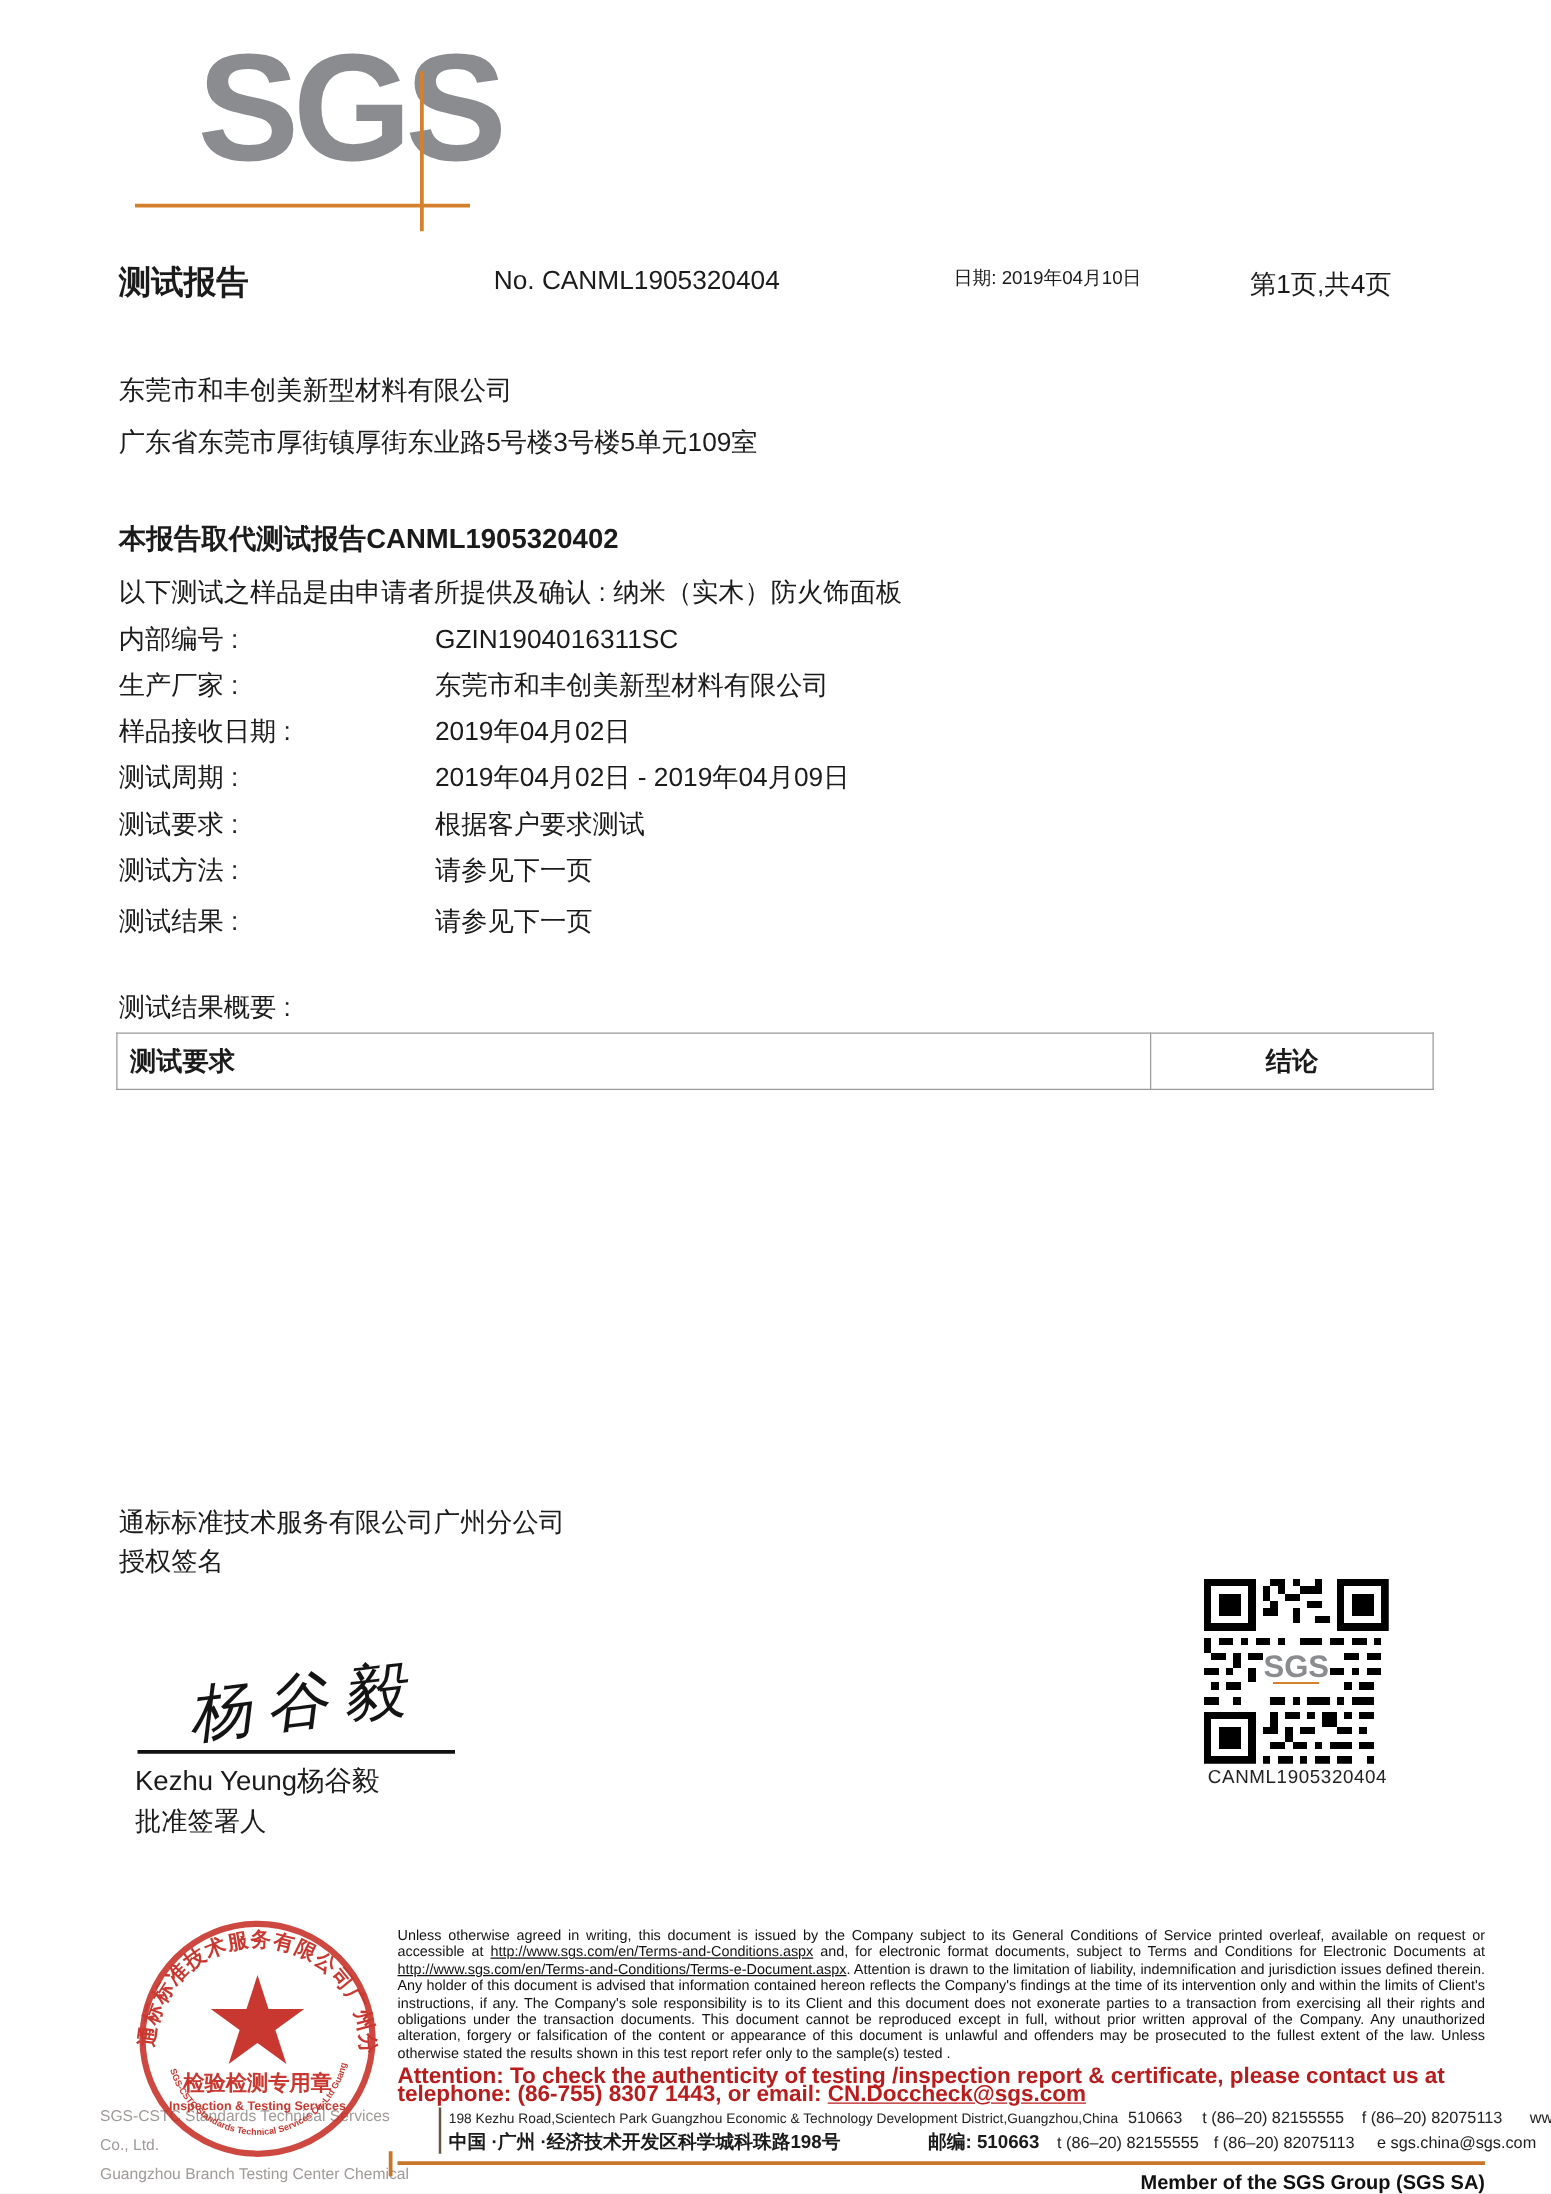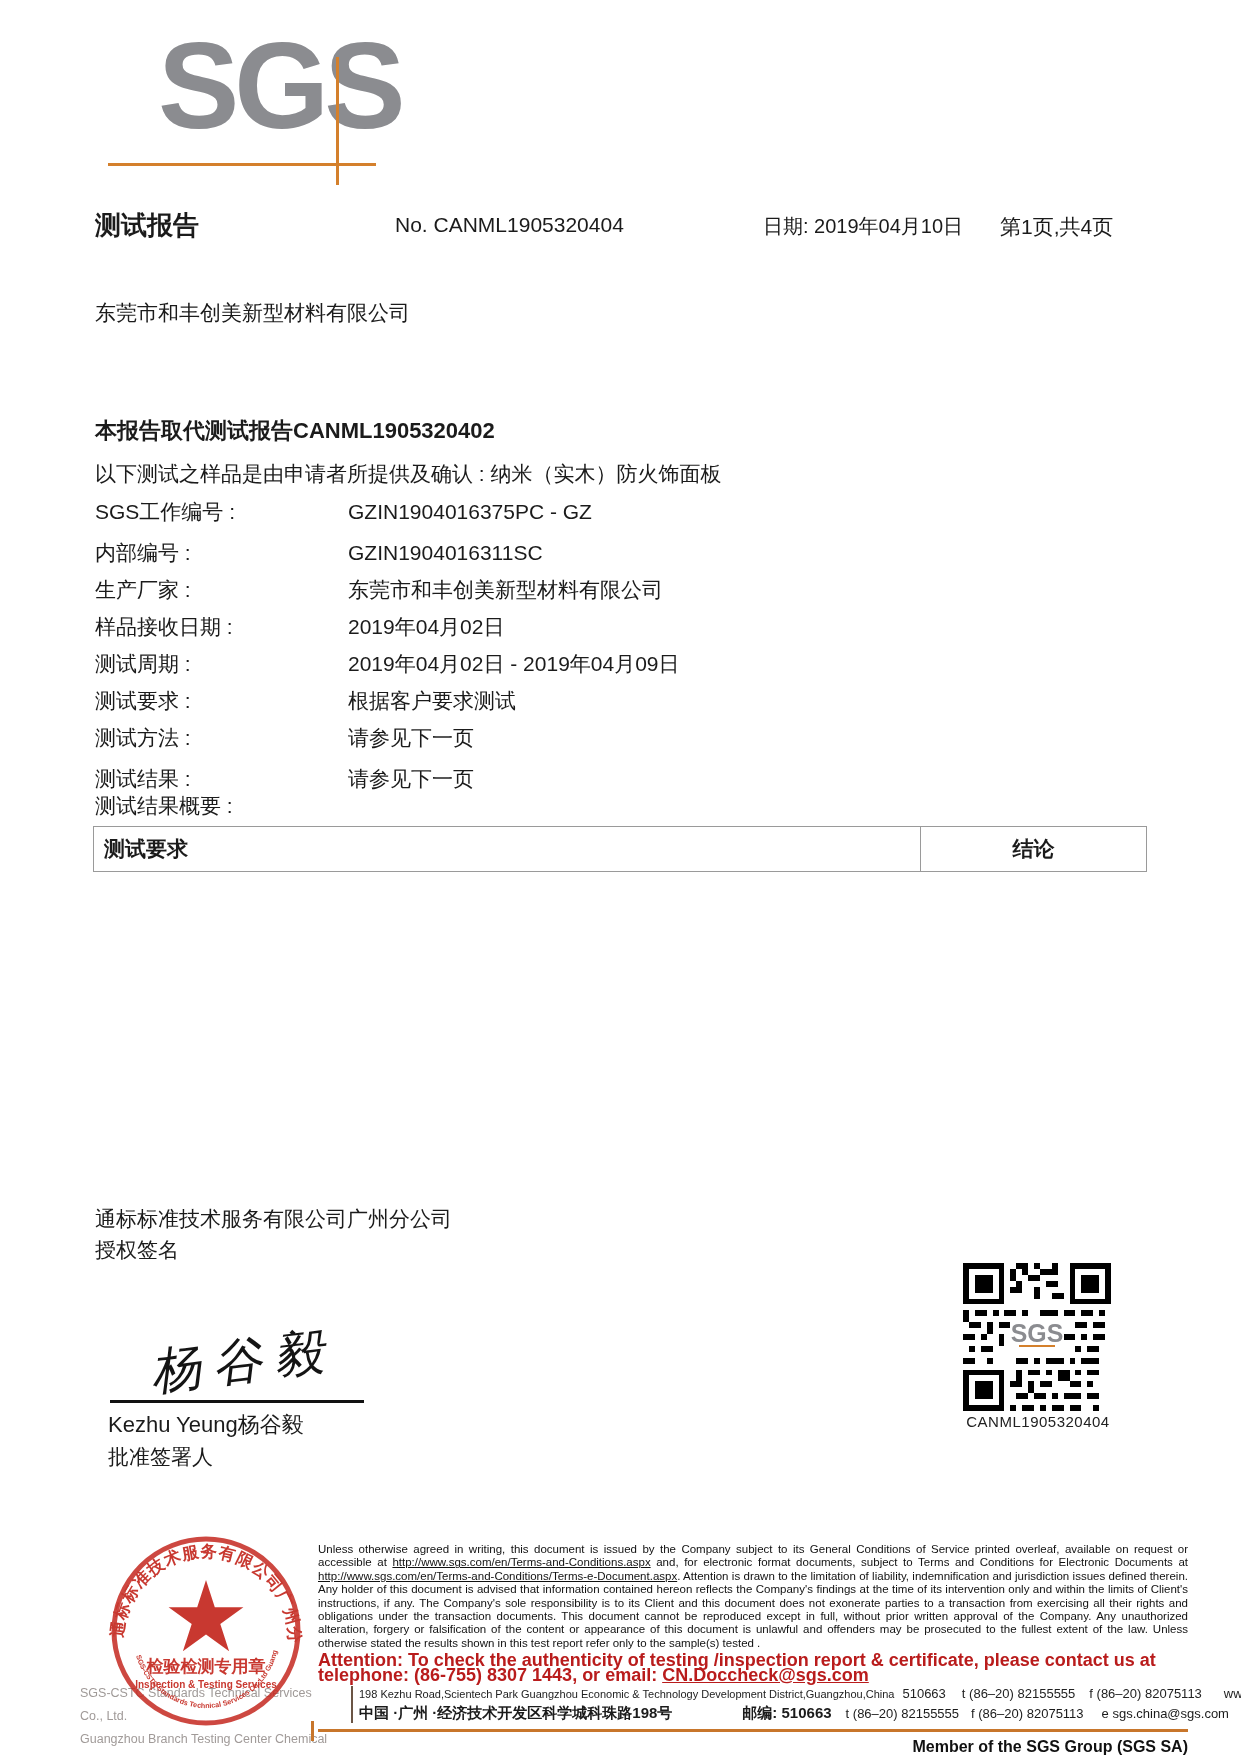--- a/index.html
+++ b/index.html
@@ -12,21 +12,21 @@
   .logo-text{
     position:absolute;left:8px;top:-5px;font-size:122px;font-weight:bold;color:#8b8c90;
     letter-spacing:-5px;line-height:1;font-family:"Liberation Sans",sans-serif;
   }
   .logo-hline{position:absolute;left:-42px;top:133px;width:268px;height:3px;background:#d4802c;}
   .logo-vline{position:absolute;left:186px;top:27px;width:3px;height:128px;background:#d4802c;}
   
   .hdr{position:absolute;top:208px;left:0;width:1241px;height:34px;}
   .hdr .title{position:absolute;left:95px;top:0;font-size:26px;font-weight:bold;}
   .hdr .no{position:absolute;left:395px;top:5px;font-size:21px;}
-  .hdr .date{position:absolute;left:763px;top:5px;font-size:20px;}
+  .hdr .date{position:absolute;left:763px;top:5px;font-size:15px;}
   .hdr .pg{position:absolute;left:1000px;top:5px;font-size:21px;}
   
   .applicant{position:absolute;left:95px;top:292px;font-size:21px;line-height:42px;}
   
   .supersede{position:absolute;left:95px;top:416px;font-size:22px;font-weight:bold;}
   .samplenote{position:absolute;left:95px;top:460px;font-size:21px;text-align:right;}
   
   .fields{position:absolute;left:95px;top:500px;width:900px;font-size:21px;}
   .frow{display:flex;margin-bottom:13px;line-height:24px;}
   .frow .lb{width:253px;flex:0 0 253px;}
@@ -84,30 +84,27 @@
 
   <div class="hdr">
     <span class="title">测试报告</span>
     <span class="no">No. CANML1905320404</span>
     <span class="date">日期: 2019年04月10日</span>
     <span class="pg">第1页,共4页</span>
   </div>
 
   <div class="applicant">
     <div>东莞市和丰创美新型材料有限公司</div>
+    <div>广东省东莞市厚街镇厚街东业路5号楼3号楼5单元109室</div>
   </div>
 
   <div class="supersede">本报告取代测试报告CANML1905320402</div>
   <div class="samplenote">以下测试之样品是由申请者所提供及确认 : 纳米（实木）防火饰面板</div>
 
   <div class="fields">
-    <div class="frow gap">
-      <span class="lb">SGS工作编号 :</span>
-      <span class="vl">GZIN1904016375PC - GZ</span>
-    </div>
     <div class="frow">
       <span class="lb">内部编号 :</span>
       <span class="vl">GZIN1904016311SC</span>
     </div>
     <div class="frow">
       <span class="lb">生产厂家 :</span>
       <span class="vl">东莞市和丰创美新型材料有限公司</span>
     </div>
     <div class="frow">
       <span class="lb">样品接收日期 :</span>

